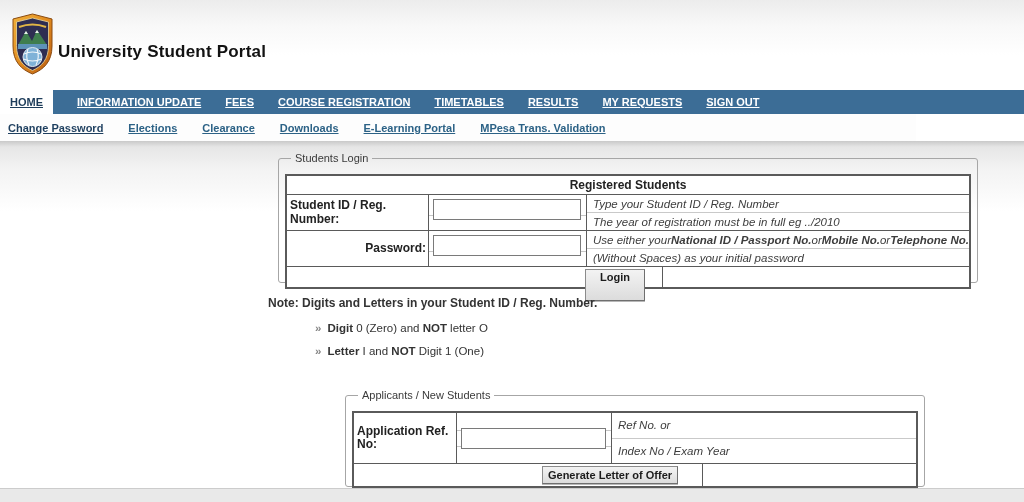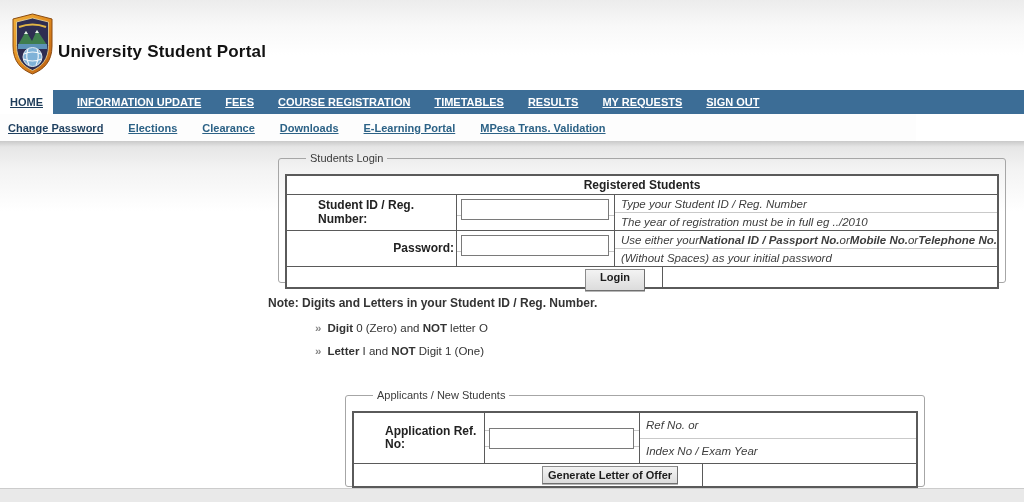--- a/index.html
+++ b/index.html
@@ -22,30 +22,30 @@
   .subnav { position:absolute; left:0; top:114px; width:916px; height:27px; background:#fdfdfd; display:flex; align-items:center; padding-left:8px; }
   .subnav a { font-size:11px; font-weight:bold; color:#2c6286; text-decoration:underline; margin-right:25px; white-space:nowrap; cursor:pointer; }
   .subnav a:first-child { color:#1e3f5f; }
 
   
   .main { position:absolute; left:0; top:141px; width:1024px; height:347px;
           background:linear-gradient(180deg,#c9c9c9 0px,#e6e6e6 6px,#f3f3f3 28px,#ffffff 70px); }
   .footer-strip { position:absolute; left:0; top:488px; width:1024px; height:14px; background:#e9e9e9; border-top:1px solid #cccccc; }
 
   fieldset { position:absolute; border:1px solid #a6a6a6; border-radius:3px; padding:10px 6px 6px 6px; background:transparent; }
-  legend { font-size:11px; color:#3a3a3a; padding:0 4px; margin-left:21px; }
+  legend { font-size:11px; color:#3a3a3a; padding:0 4px; margin-left:6px; }
 
   .fs-login { left:278px; top:11px; width:690px; height:131px; }
   .fs-appl  { left:345px; top:248px; width:580px; height:98px; }
 
   
   .tbl { border:2px solid #5a5a5a; background:#ffffff; width:100%; position:relative; }
   .tbl-head { height:19px; line-height:18px; text-align:center; font-size:12px; font-weight:bold; color:#222;
               border-bottom:1px solid #5a5a5a; }
-  .row { display:flex; border-bottom:1px solid #5a5a5a;padding-left:28px; }
+  .row { display:flex; border-bottom:1px solid #5a5a5a; }
   .row.last { border-bottom:none; }
   .r36 { height:36px; }
   .r51 { height:51px; }
   .cell-label { display:flex; align-items:center; justify-content:flex-end; font-size:12px; font-weight:bold; color:#222;
                 border-right:1px solid #5a5a5a; padding:0 2px 0 3px; line-height:1.1; }
   .cell-input { position:relative; border-right:1px solid #5a5a5a; }
   .cell-input .mid-line { position:absolute; left:0; right:0; top:58%; border-top:1px solid #c6c6c6; }
   .cell-input input { position:absolute; left:4px; top:4px; width:calc(100% - 9px); height:21px;
                       border:1px solid #7a7a7a; background:#fff; font-size:12px; padding:0 3px; }
   .cell-help { flex:1; display:flex; flex-direction:column; font-size:11.5px; font-style:italic; color:#3d3d3d; }
@@ -56,21 +56,21 @@
   .w-label1 { width:142px; } .w-input1 { width:158px; }
   .w-label2 { width:103px; } .w-input2 { width:155px; }
   .cell-label.left { justify-content:flex-start; }
 
   .btn-row { position:relative; height:20px; }
   .btn-row2 { position:relative; height:22px; }
   .vline { position:absolute; top:0; bottom:0; width:1px; background:#5a5a5a; }
   .btn { position:absolute; font-size:11px; font-weight:bold; color:#1c1c1c; text-align:center;
          background:linear-gradient(180deg,#f3f3f3,#dcdcdc); border:1px solid #8b8b8b;
          border-bottom-color:#6f6f6f; border-right-color:#6f6f6f; box-shadow:0 1px 0 #b7b7b7; cursor:pointer; }
-  .btn-login { left:298px; top:2px; width:60px; height:22px; line-height:14px; }
+  .btn-login { left:298px; top:2px; width:60px; height:32px; line-height:14px; }
   .btn-offer { left:188px; top:2px; width:136px; height:18px; line-height:16px; }
 
   
   .note { position:absolute; left:268px; top:155px; color:#333; }
   .note-title { font-size:12px; font-weight:bold; }
   .note-item { position:absolute; left:47px; font-size:11.5px; white-space:nowrap; }
   .note-item .chev { color:#868686; font-weight:bold; margin-right:6px; }
   .note-item b { font-weight:bold; }
   .ni1 { top:26px; } .ni2 { top:49px; }
 </style>

